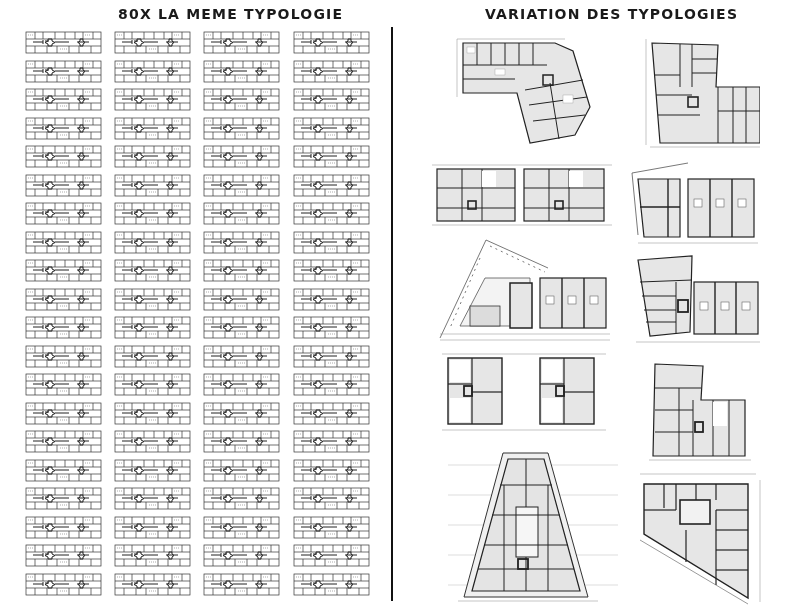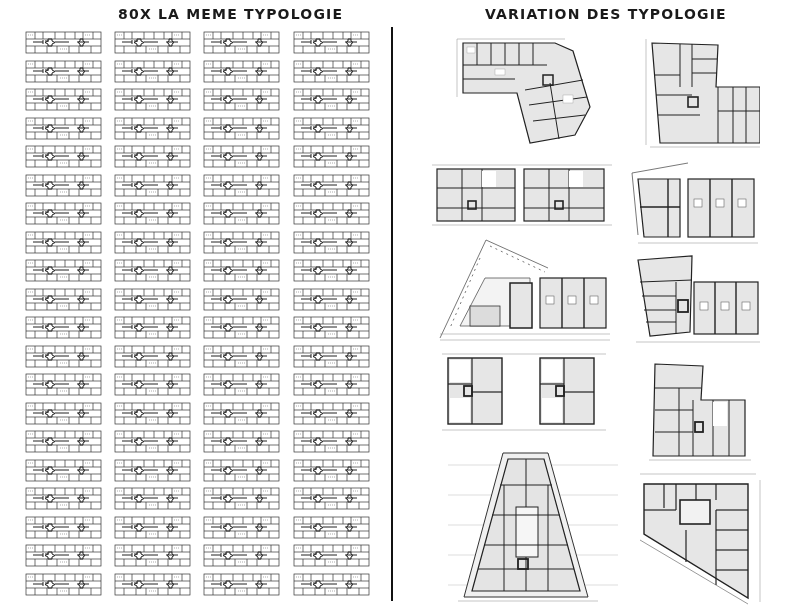--- a/index.html
+++ b/index.html
@@ -11,21 +11,21 @@
   .grid { position:absolute; left:25px; top:31px; }
   .tile { position:absolute; width:77px; height:23px; }
   .tile svg { display:block; }
   .plan { position:absolute; }
   .plan svg { display:block; }
 </style>
 </head>
 <body>
 
 <div id="title-left" class="title">80X LA MEME TYPOLOGIE</div>
-<div id="title-right" class="title">VARIATION DES TYPOLOGIE</div>
+<div id="title-right" class="title">VARIATION DES TYPOLOGIES</div>
 
 <div class="divider"></div>
 
 <div class="grid" id="tile-grid">
     <div class="tile" style="left: 0px; top: 0px;">
       <svg width="77" height="23">
         <use href="#tile-sym"></use>
       </svg>
     </div>
     <div class="tile" style="left: 89px; top: 0px;">

